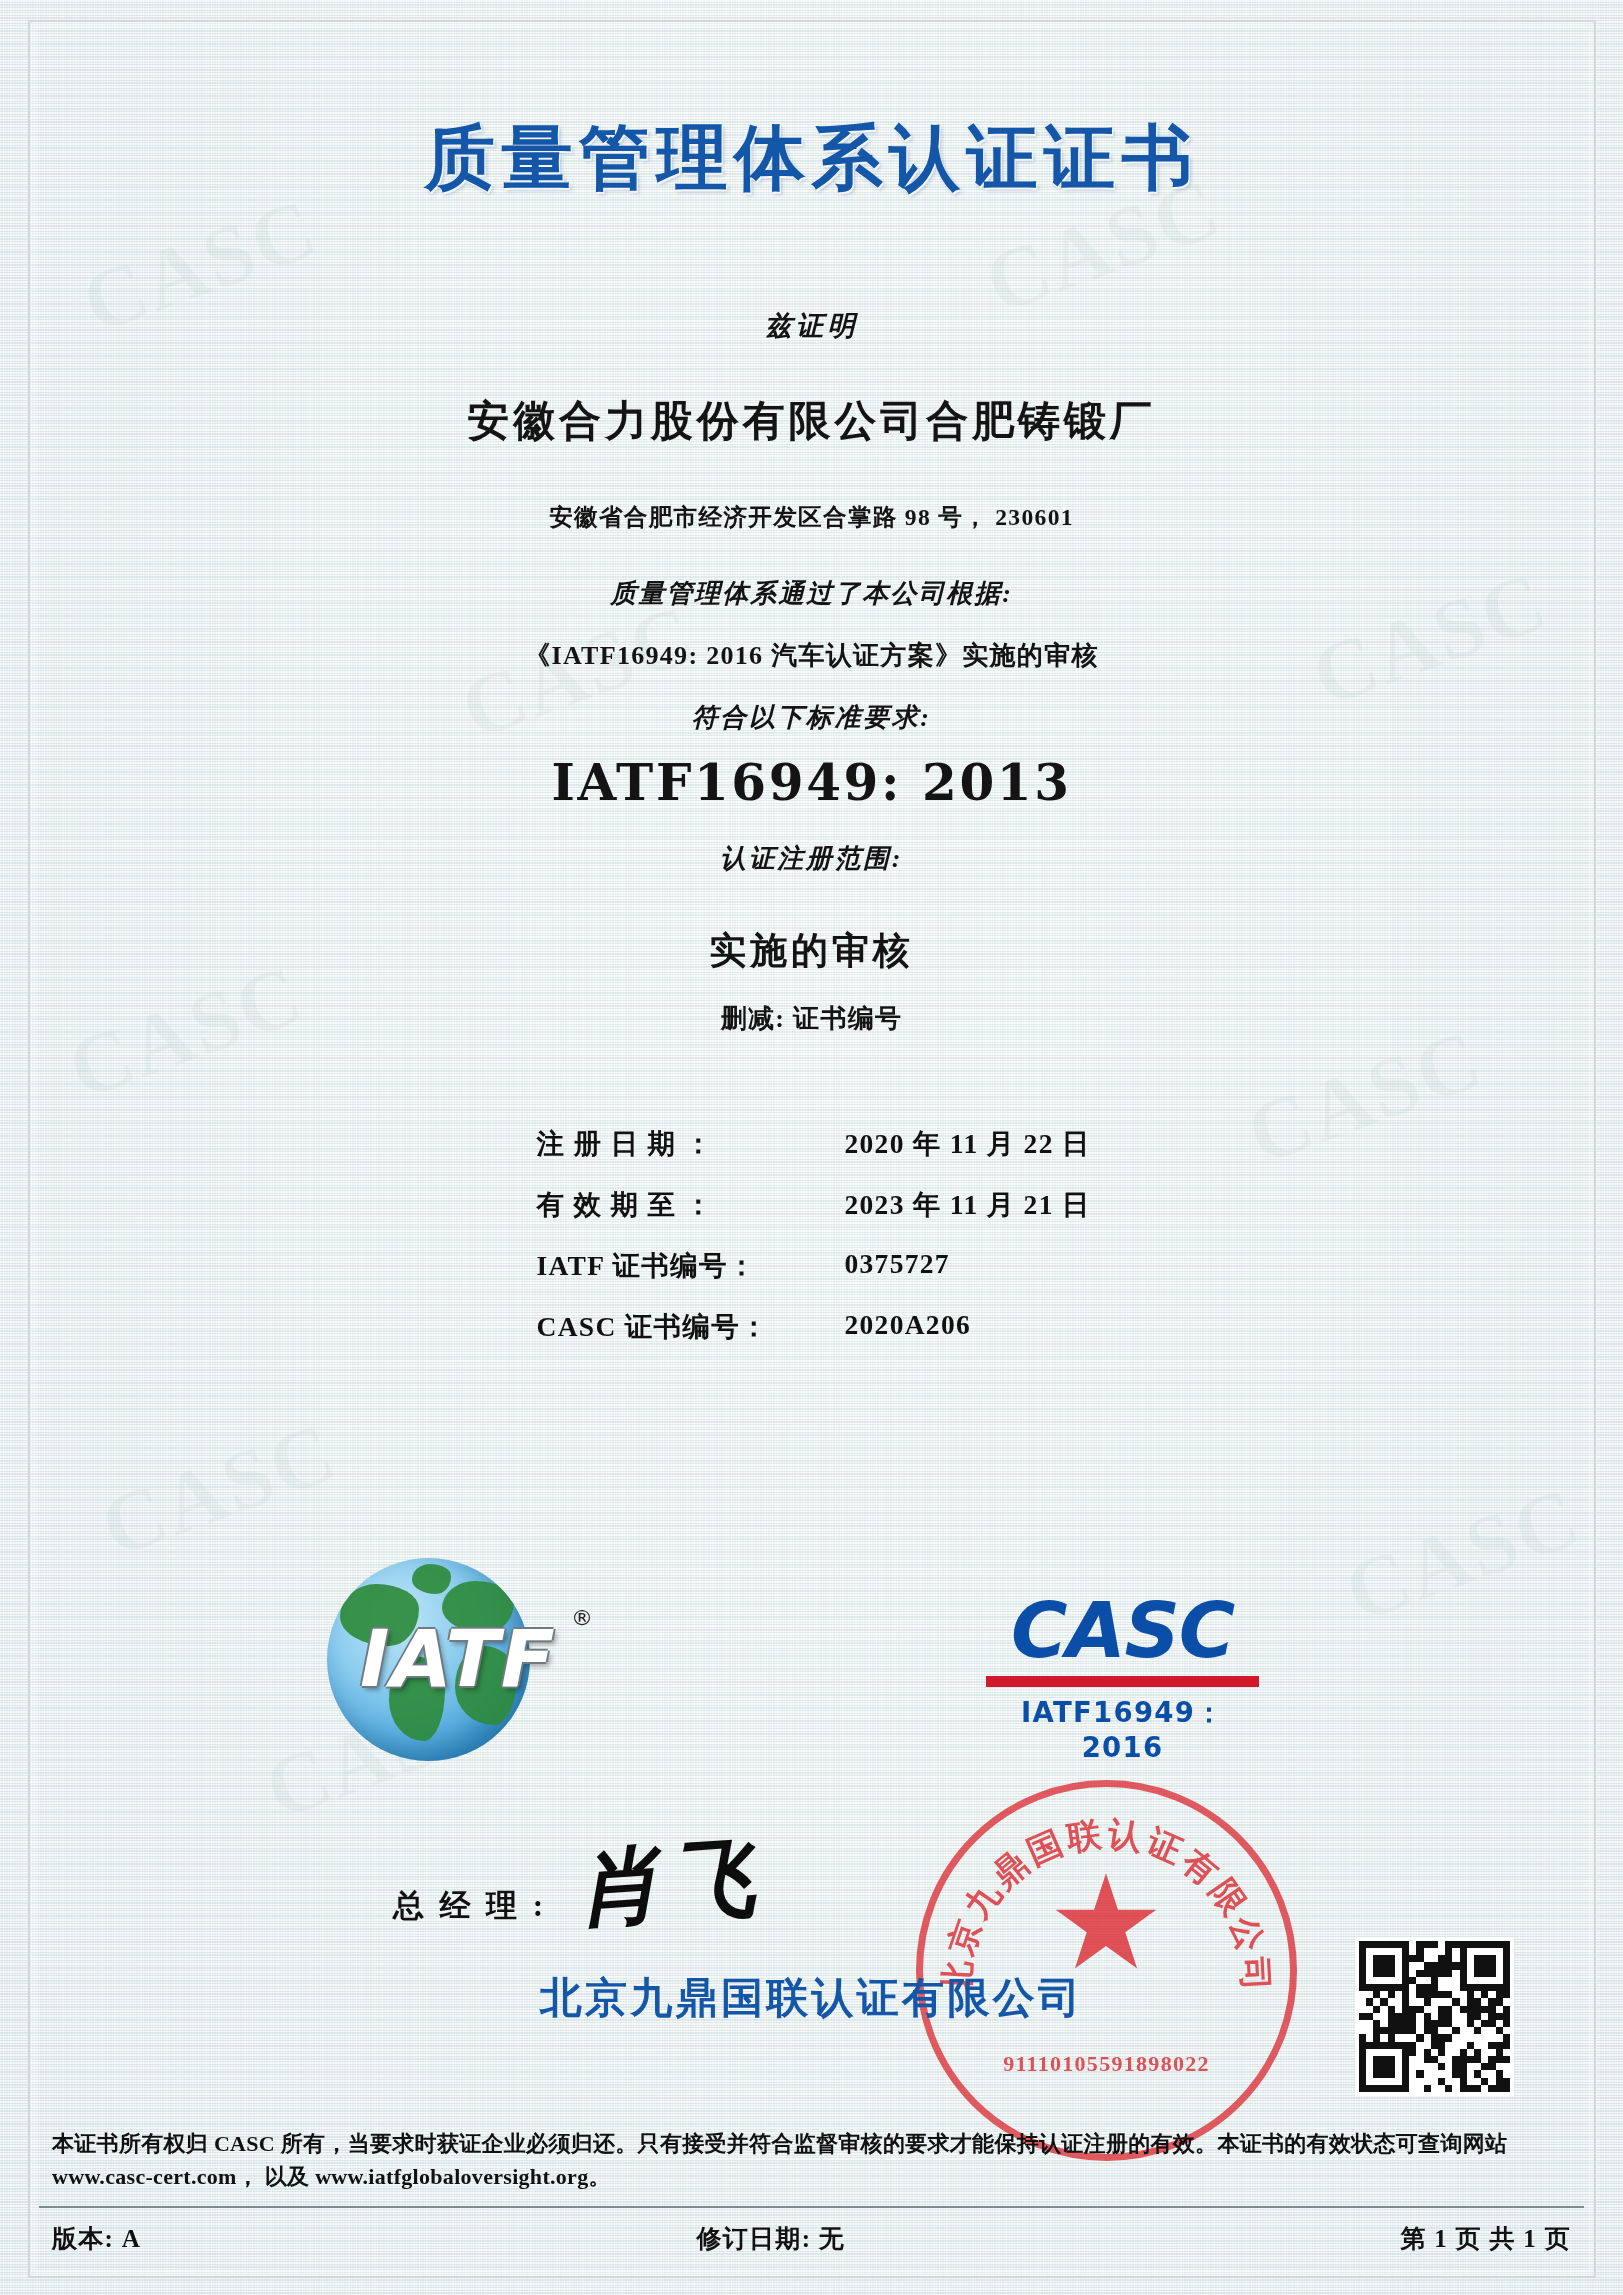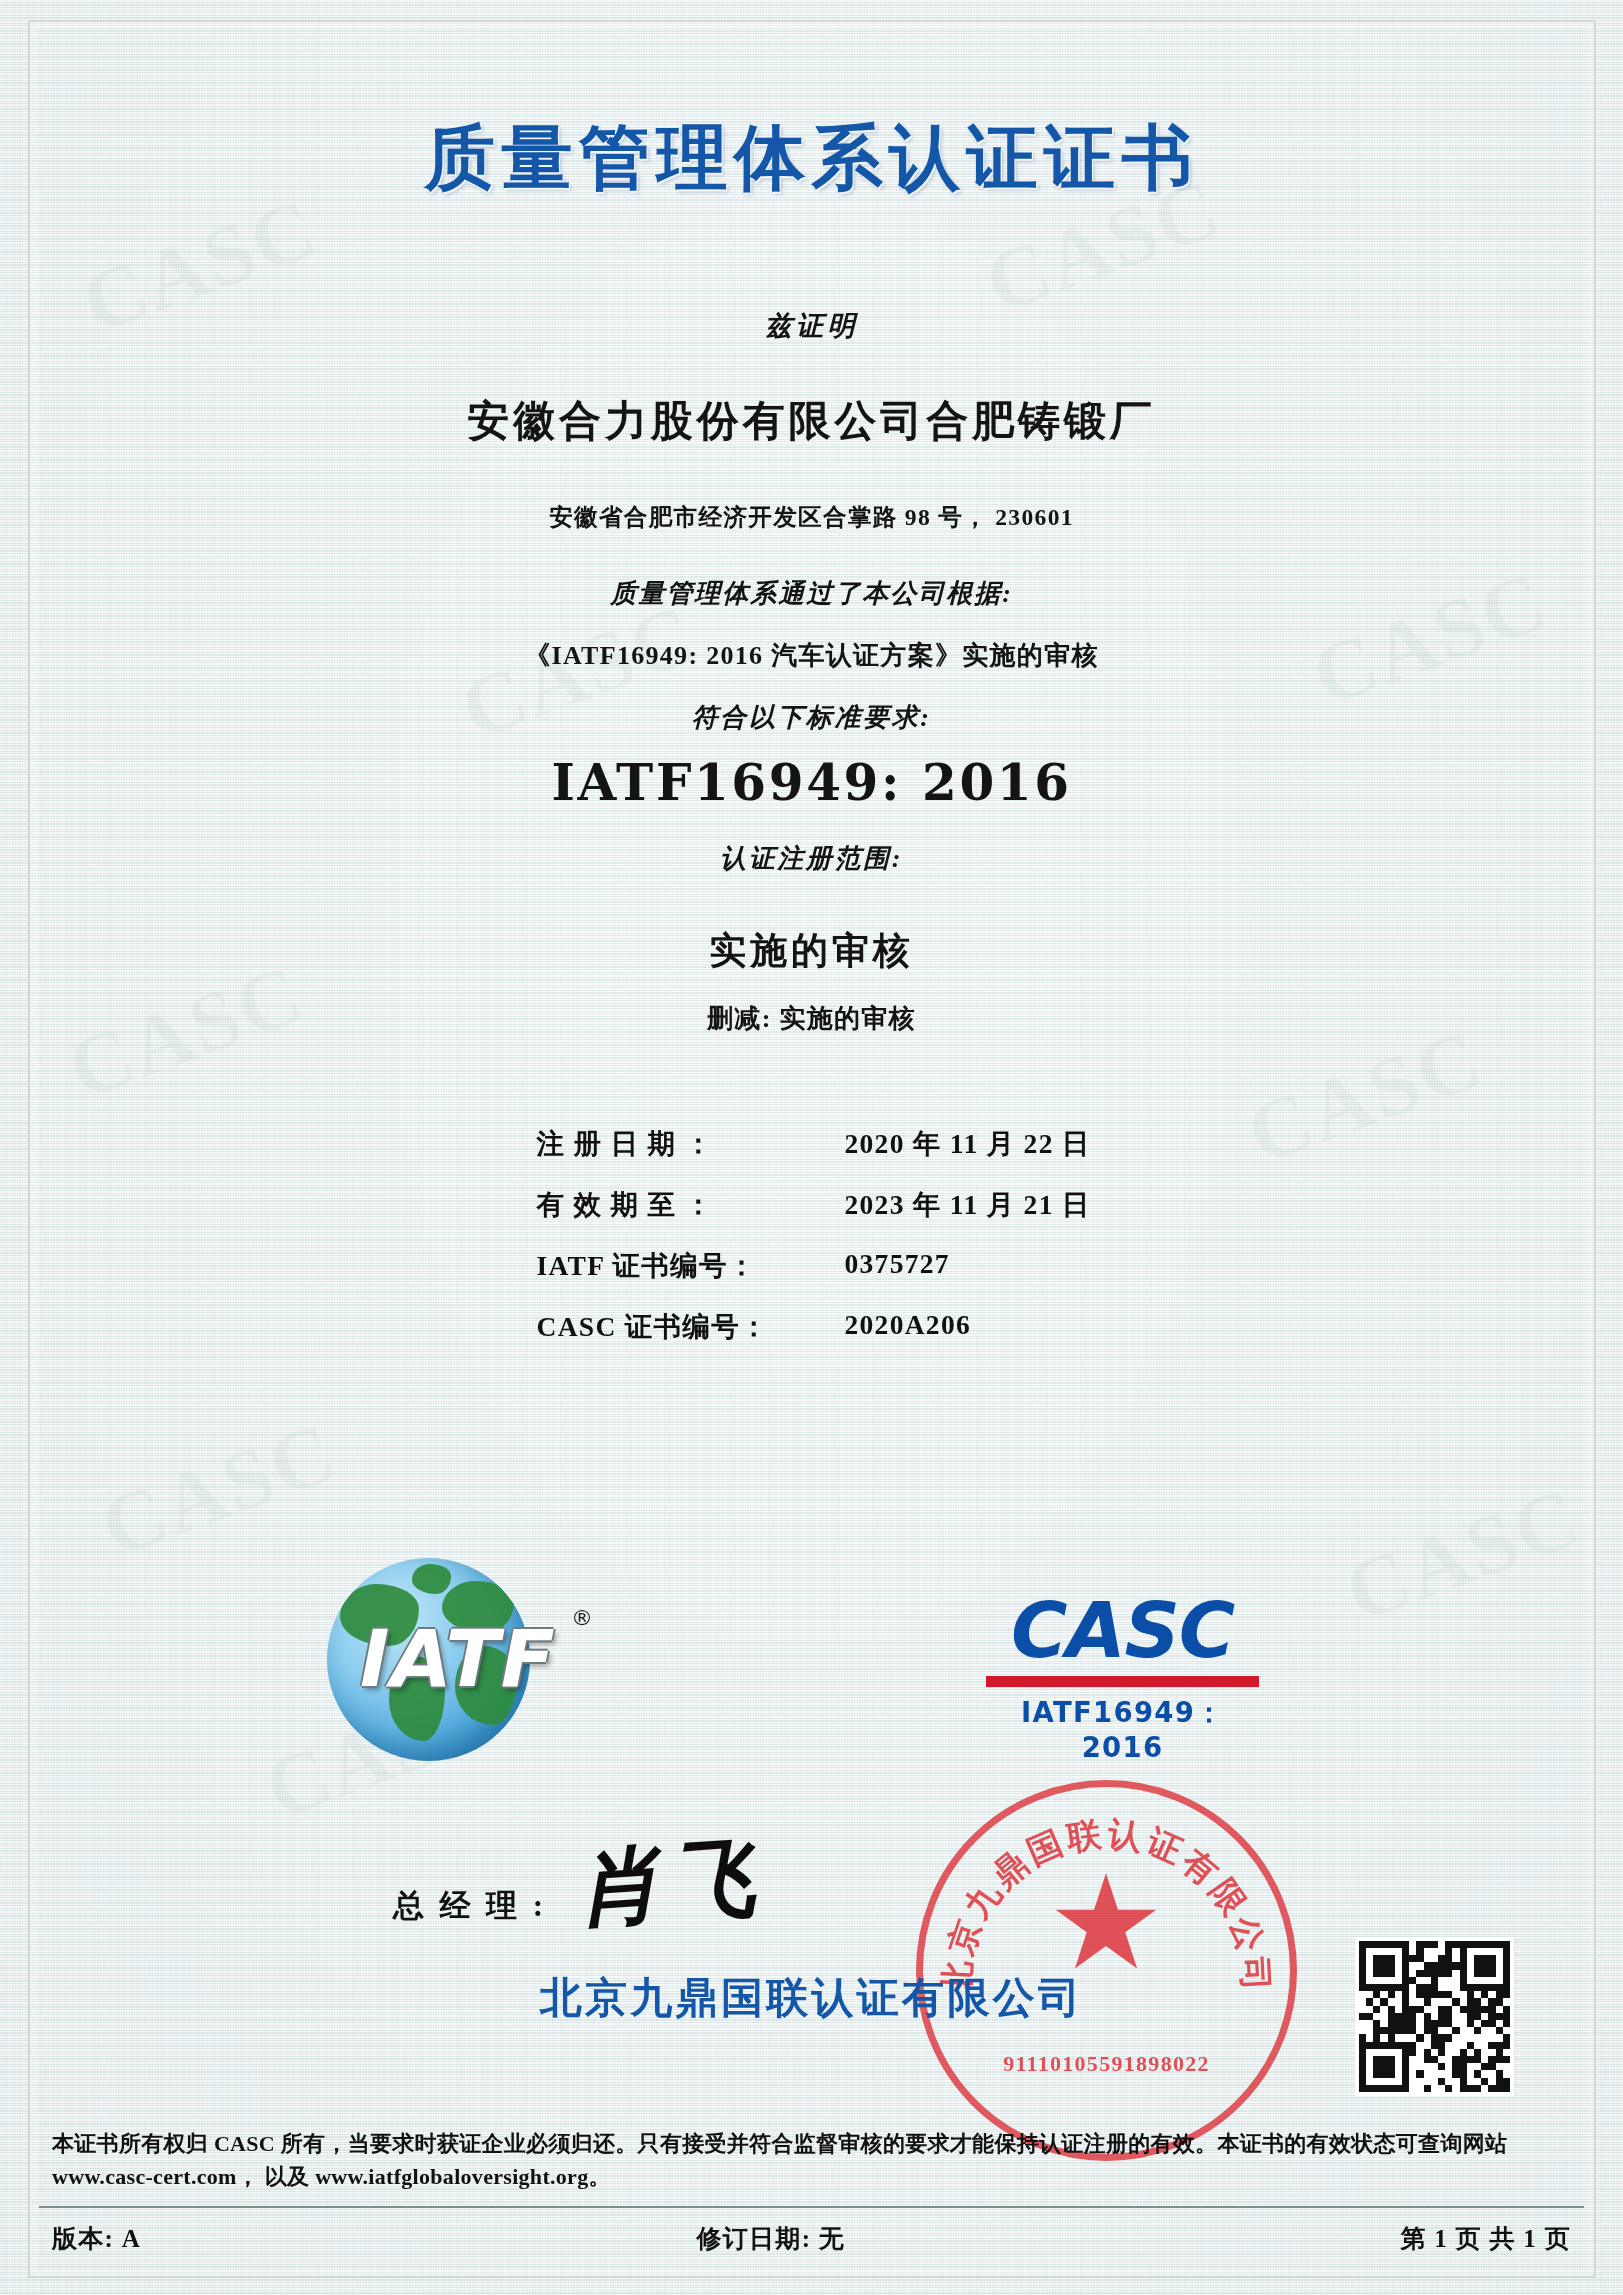--- a/index.html
+++ b/index.html
@@ -385,25 +385,25 @@
     <div class="title">质量管理体系认证证书</div>
 
     <div class="center-line f-company">安徽合力股份有限公司合肥铸锻厂</div>
     <div class="center-line f-zizhengming">兹证明</div>
     <div class="center-line f-address">安徽省合肥市经济开发区合掌路 98 号， 230601</div>
 
     <div class="center-line f-intro1">质量管理体系通过了本公司根据:</div>
     <div class="center-line f-intro2">《IATF16949: 2016 汽车认证方案》实施的审核</div>
     <div class="center-line f-intro3">符合以下标准要求:</div>
 
-    <div class="center-line f-standard">IATF16949: 2016</div>
+    <div class="center-line f-standard">IATF16949: 2013</div>
 
     <div class="center-line f-scopelabel">认证注册范围:</div>
     <div class="center-line f-scope">实施的审核</div>
-    <div class="center-line f-exclusion">删减: 实施的审核</div>
+    <div class="center-line f-exclusion">删减: 证书编号</div>
 
     <div class="details">
       <div class="detail-row">
         <div class="detail-label">注 册 日 期 ：</div>
         <div class="detail-value">2020 年 11 月 22 日</div>
       </div>
       <div class="detail-row">
         <div class="detail-label">有 效 期 至 ：</div>
         <div class="detail-value">2023 年 11 月 21 日</div>
       </div>

